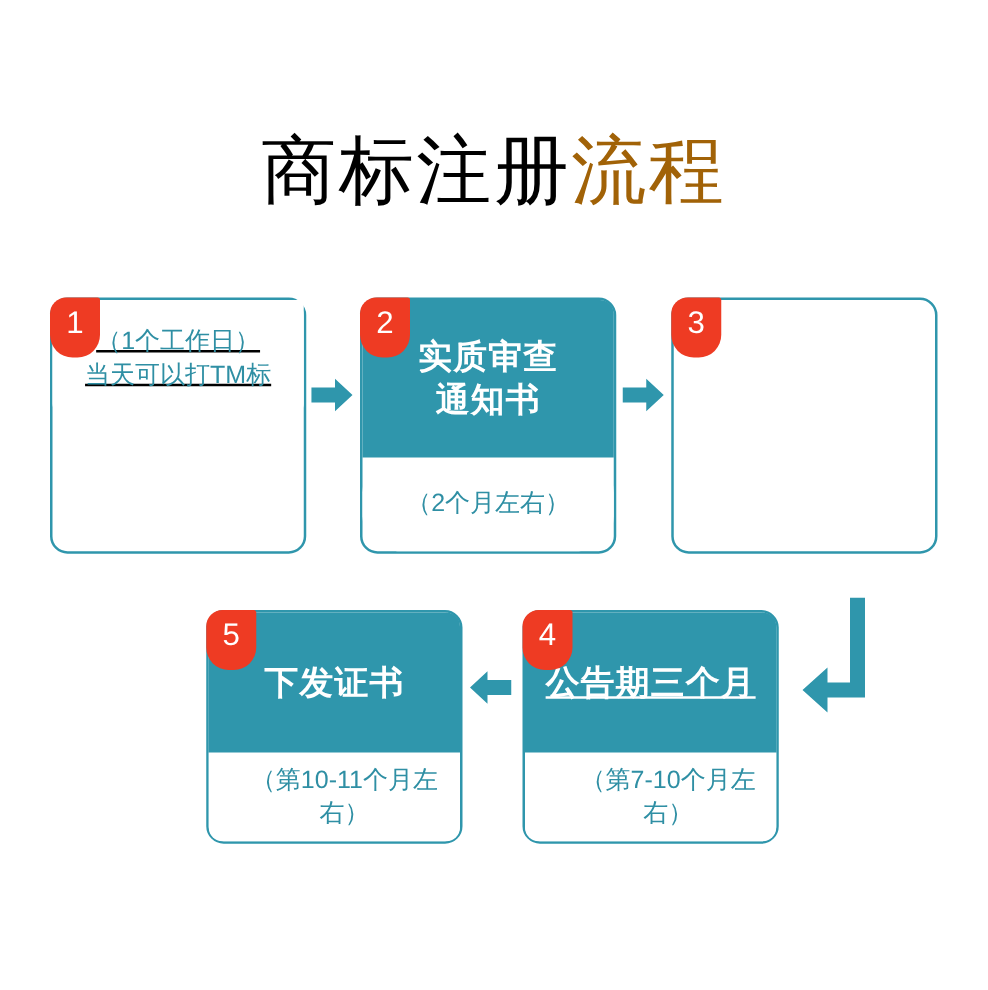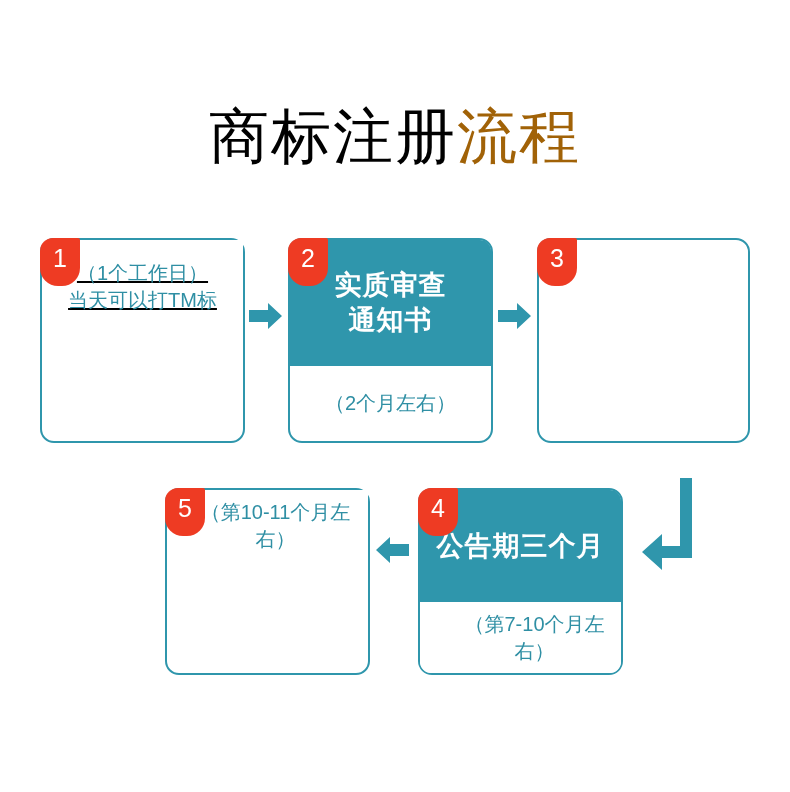--- a/index.html
+++ b/index.html
@@ -157,32 +157,35 @@
   <div class="card" style="left:537px; top:238px; width:213px; height:205px;">
     <div class="badge">3</div>
   </div>
 
   <svg class="elbow" style="left:640px; top:478px;" width="60" height="100" viewBox="0 0 60 100">
     <path d="M40 0 H52 V80 H22 V92 L2 74 L22 56 V68 H40 Z" fill="#2F96AC"></path>
   </svg>
 
   <div class="card" style="left:165px; top:488px; width:205px; height:187px;">
     <div class="badge">5</div>
+    <div class="card-head" style="height:112px;">
+      <div class="card-title">下发证书</div>
+    </div>
     <div class="card-body" style="height:71px;padding-left:20px;">
       <div class="card-sub">（第10-11个月左右）</div>
     </div>
   </div>
 
   <svg class="arrow" style="left:376px; top:533px;" width="34" height="34" viewBox="0 0 34 34">
     <path d="M33 11 H14 V4 L0 17 L14 30 V23 H33 Z" fill="#2F96AC"></path>
   </svg>
 
   <div class="card" style="left:418px; top:488px; width:205px; height:187px;">
     <div class="badge">4</div>
-    <div class="card-head" style="height:112px;">
+    <div class="card-head" style="height:112px;text-decoration:underline;">
       <div class="card-title">公告期三个月</div>
     </div>
     <div class="card-body" style="height:71px;padding-left:32px;">
       <div class="card-sub">（第7-10个月左右）</div>
     </div>
   </div>
 
 </div>
 
 </body></html>

